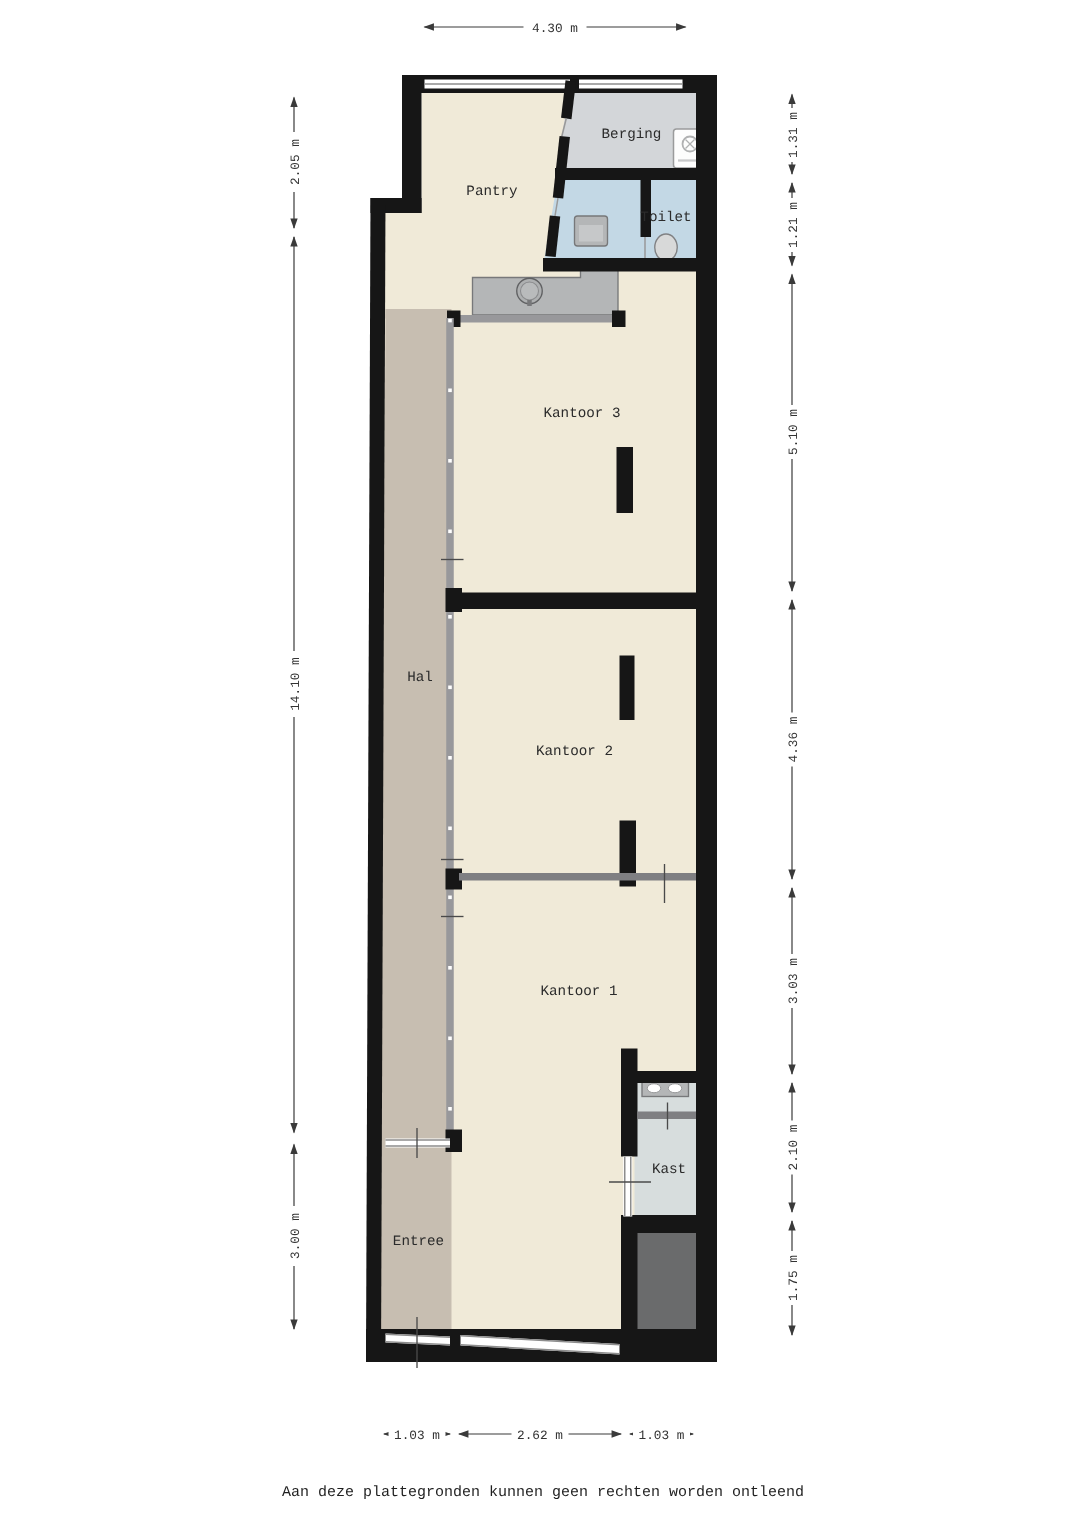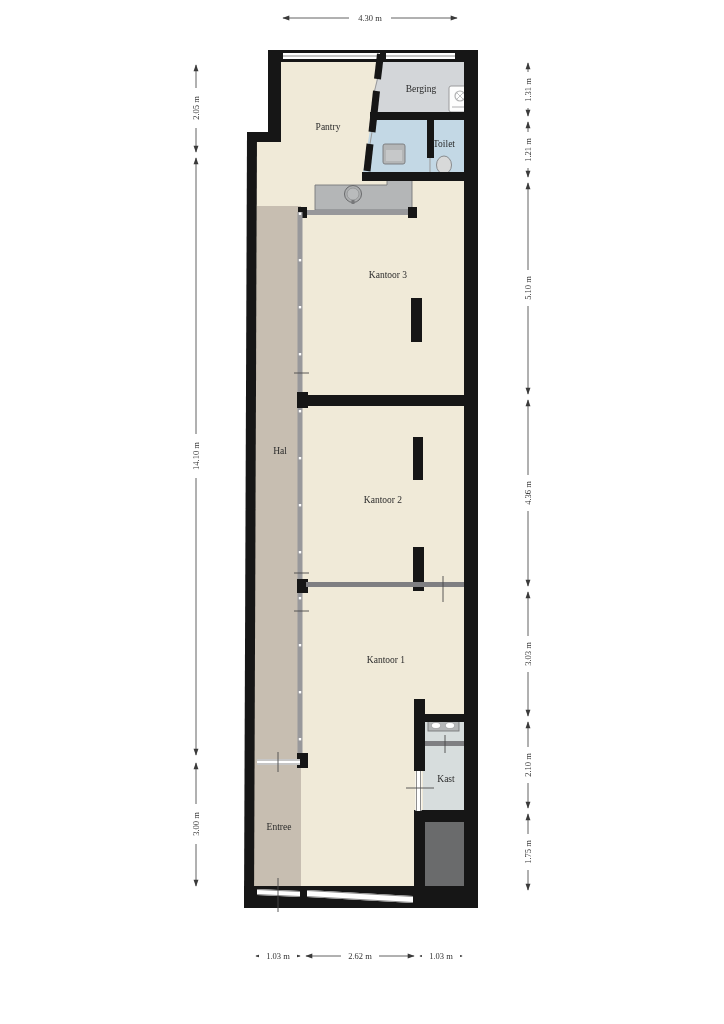--- a/index.html
+++ b/index.html
@@ -1,17 +1,17 @@
 <!DOCTYPE html>
 <html><head>
 <meta charset="utf-8">
 <style>
   html,body{margin:0;padding:0;background:#ffffff;}
   .page{position:relative;width:724px;height:1024px;background:#ffffff;overflow:hidden;
-        font-family:Liberation Serif, serif;}
+        font-family:Liberation Mono, monospace;}
   svg{position:absolute;left:0;top:0;}
   
   .floor-cream{fill:#f0ead8;}
   .floor-taupe{fill:#c7beb1;}
   .floor-gray{fill:#d3d6d9;}
   .floor-blue{fill:#c3d8e5;}
   .floor-kast{fill:#d7dddd;}
   .floor-void{fill:#6a6b6c;}
   .wall{fill:#161616;stroke:none;}
   .wall-stroke{stroke:#161616;fill:none;}
@@ -244,14 +244,15 @@
     <text class="roomtext" x="388" y="278" text-anchor="middle">Kantoor 3</text>
     <text class="roomtext" x="280" y="454" text-anchor="middle">Hal</text>
     <text class="roomtext" x="383" y="503" text-anchor="middle">Kantoor 2</text>
     <text class="roomtext" x="386" y="663" text-anchor="middle">Kantoor 1</text>
     <text class="roomtext" x="446" y="782" text-anchor="middle">Kast</text>
     <text class="roomtext" x="279" y="830" text-anchor="middle">Entree</text>
   </g>
 </svg>
 
 <div class="footer">
+  <div>Aan deze plattegronden kunnen geen rechten worden ontleend</div>
 </div>
 </div>
 
 </body></html>

